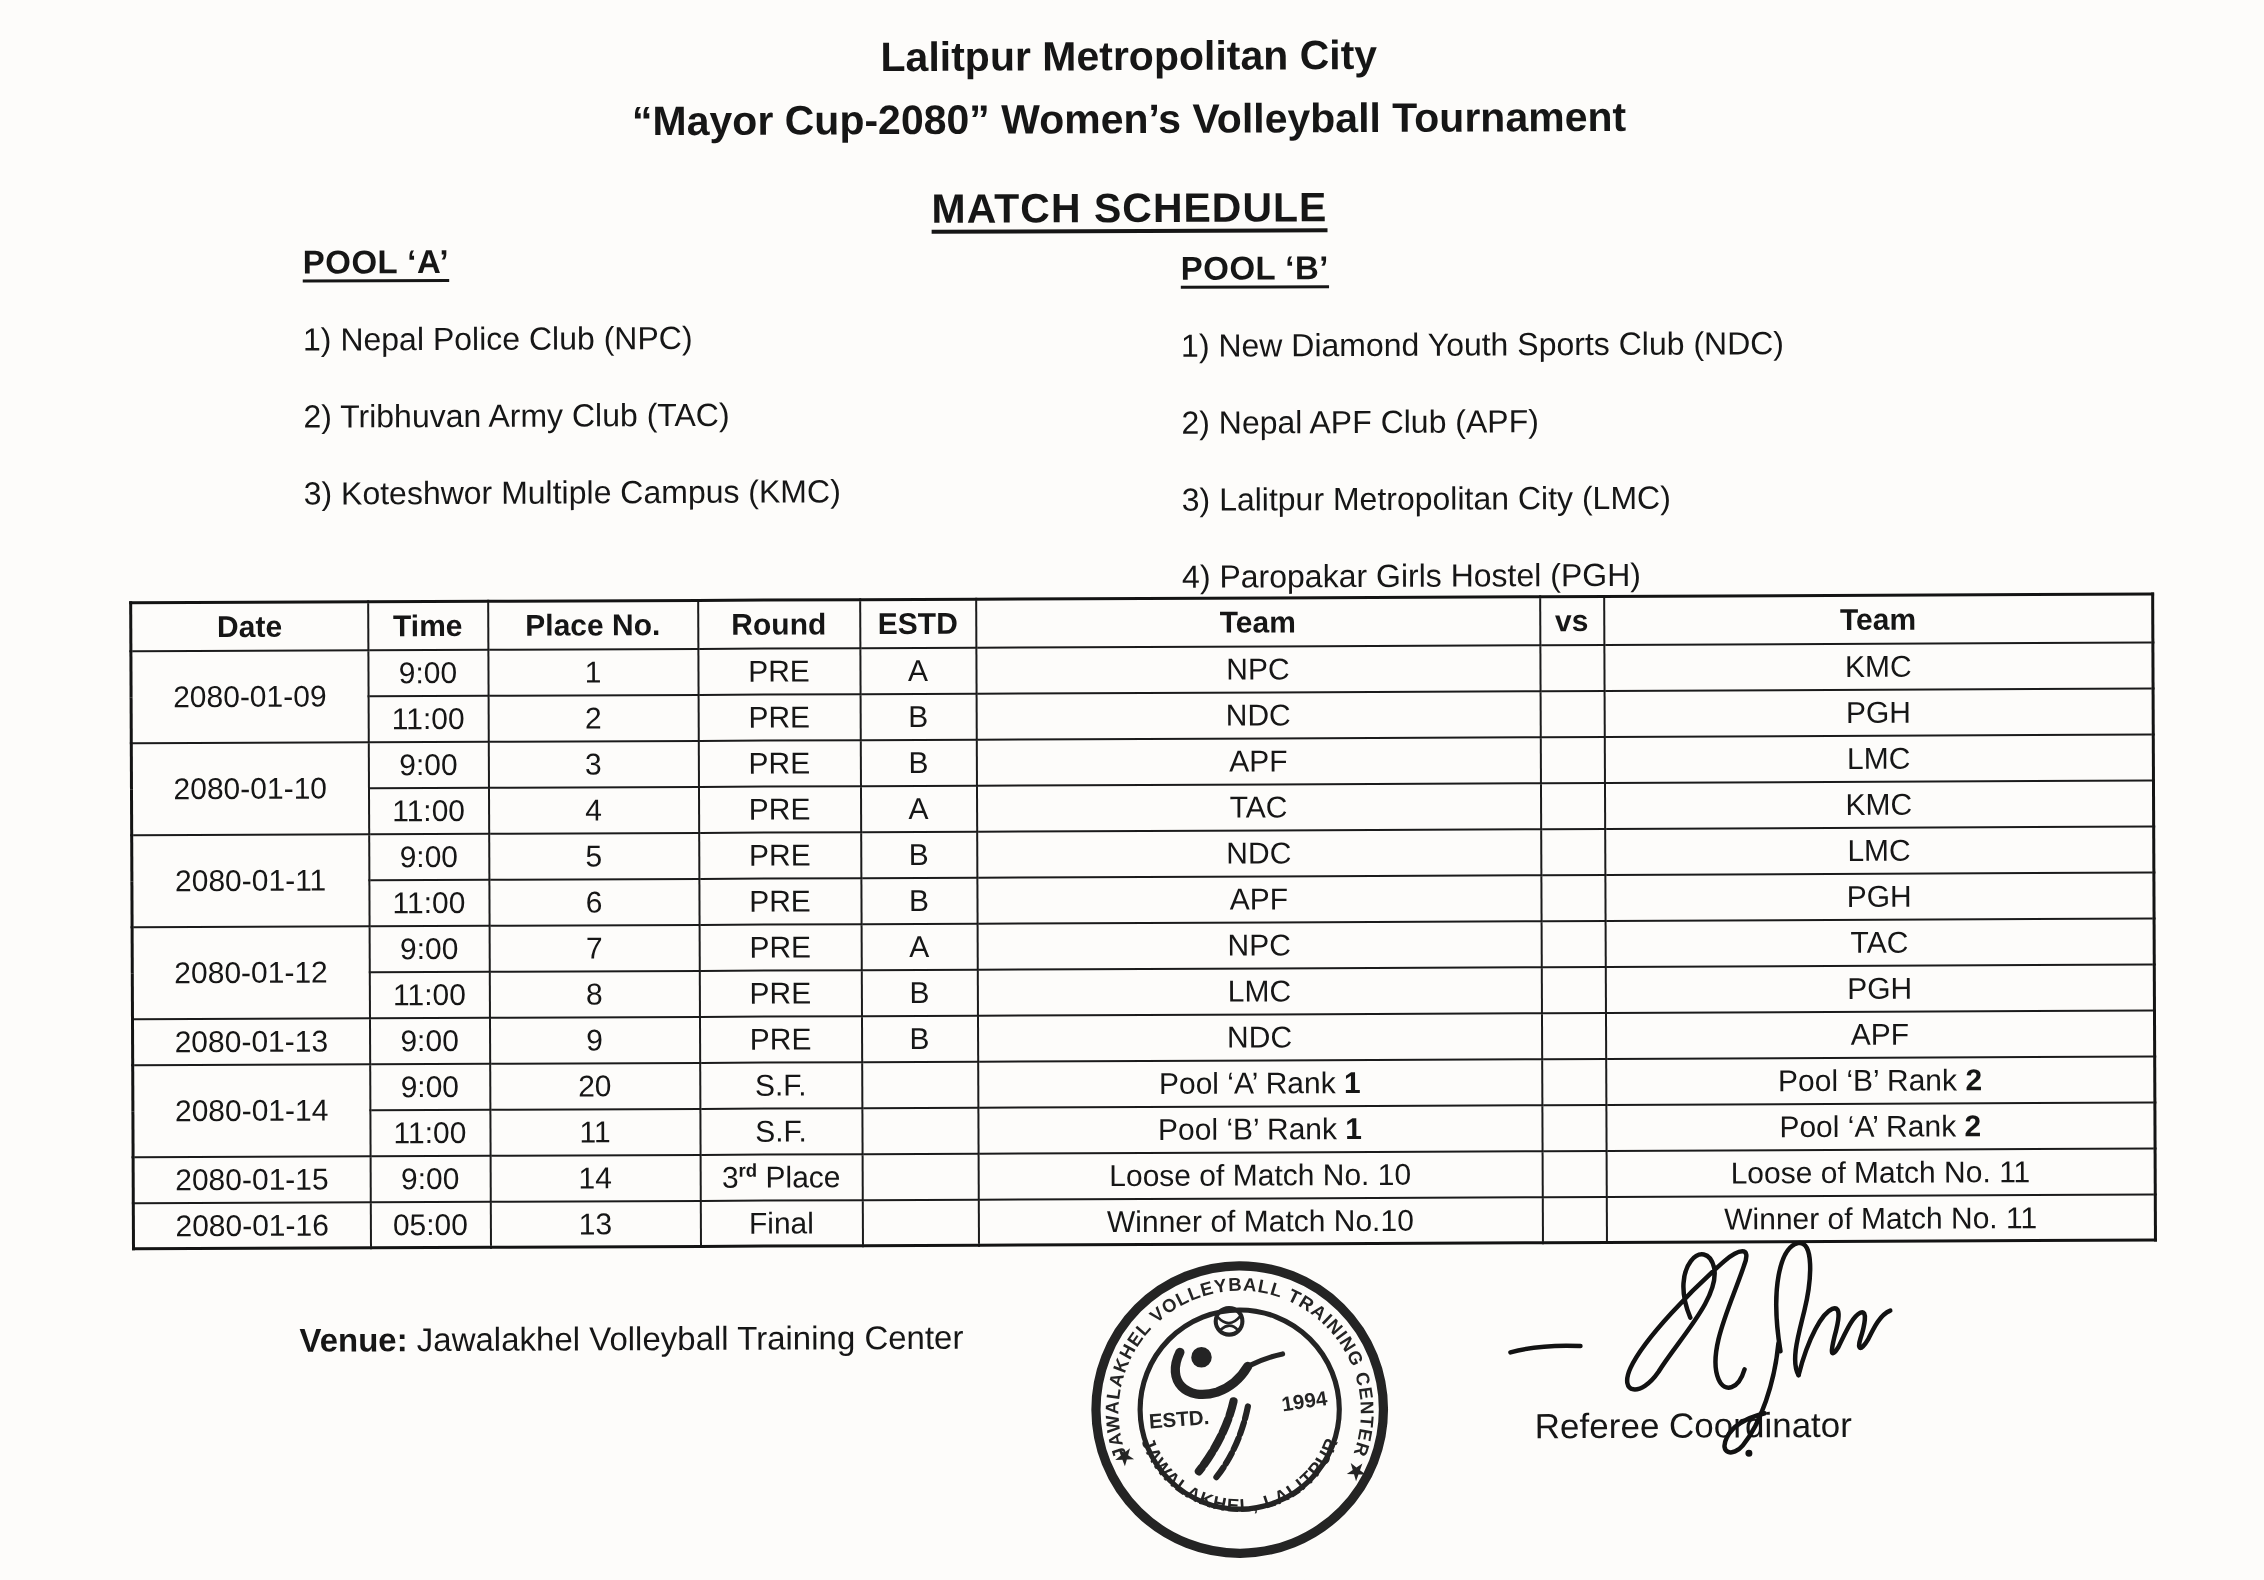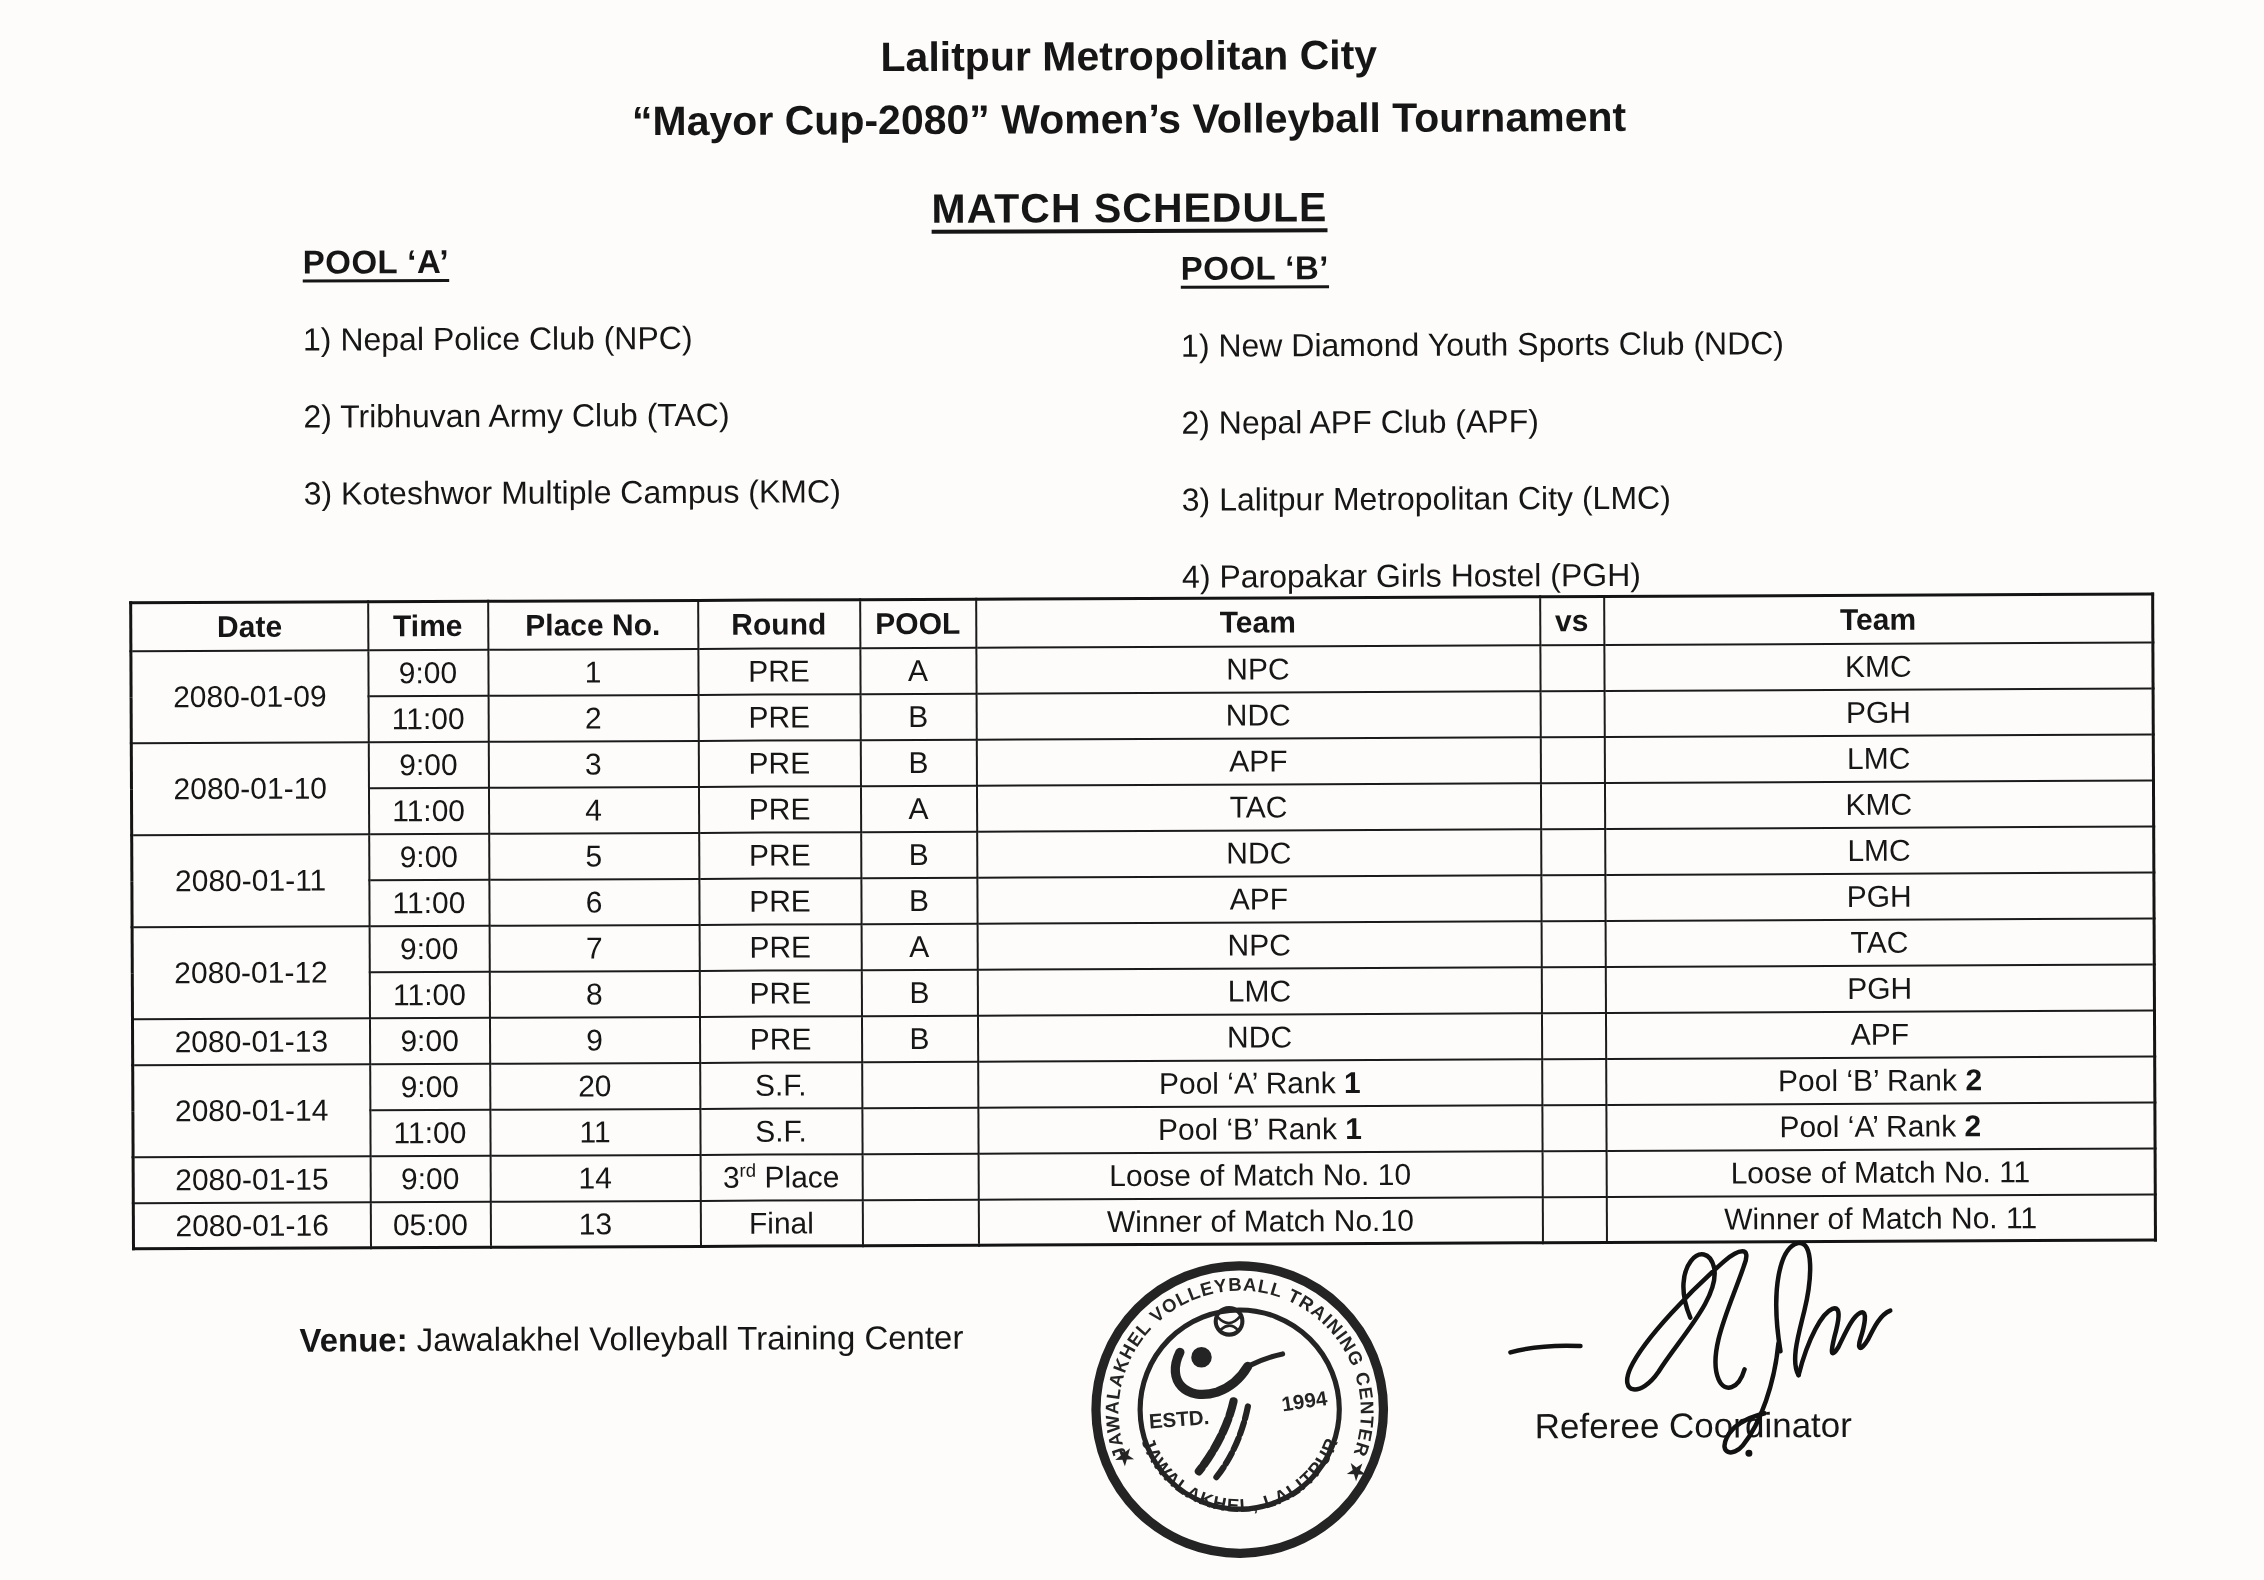--- a/index.html
+++ b/index.html
@@ -36,21 +36,21 @@
     border:3.5px solid #141414;
   }
   .schedule th, .schedule td {
     border:2.5px solid #1b1b1b;
     text-align:center; vertical-align:middle;
     font-size:30px; line-height:1.05; padding:0 4px;
     overflow:hidden; white-space:nowrap;
   }
   .schedule th { height:48px; font-weight:700; }
   .schedule td { height:46px; font-weight:400; }
-  .schedule sup { font-size:0.62em; vertical-align:super; line-height:0; }
+  .schedule sup { font-size:0.62em; vertical-align:super; line-height:0;font-weight:bold; }
   .schedule b { font-weight:700; }
   
   .venue { position:absolute; left:297px; top:1318px; font-size:33px; white-space:nowrap; }
   .venue b { font-weight:bold;margin-top:47px; }
   .stamp { position:absolute; left:1083px; top:1256px; width:308px; height:308px; }
   .sig { position:absolute; left:1478px; top:1222px; width:490px; height:260px; }
   .sig-label { position:absolute; left:1532px; top:1408px; font-size:35px; white-space:nowrap; }
 </style>
 </head>
 <body>
@@ -92,21 +92,21 @@
         <col style="width:564px">
         <col style="width:64px">
         <col>
     </colgroup>
     <thead>
       <tr id="schedule-head">
           <th>Date</th>
           <th>Time</th>
           <th>Place No.</th>
           <th>Round</th>
-          <th>POOL</th>
+          <th>ESTD</th>
           <th>Team</th>
           <th>vs</th>
           <th>Team</th>
         </tr>
     </thead>
     <tbody id="schedule-body">
         <tr>
           <td rowspan="2">2080-01-09</td>
           <td>9:00</td>
           <td>1</td>

